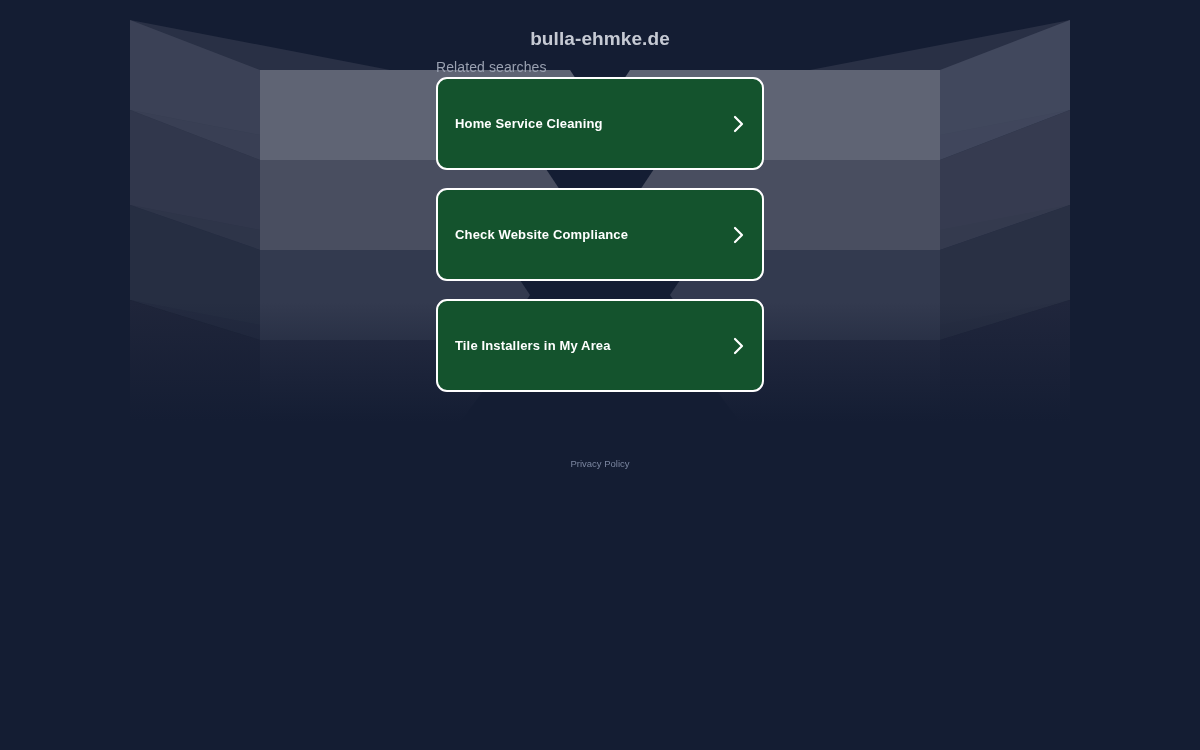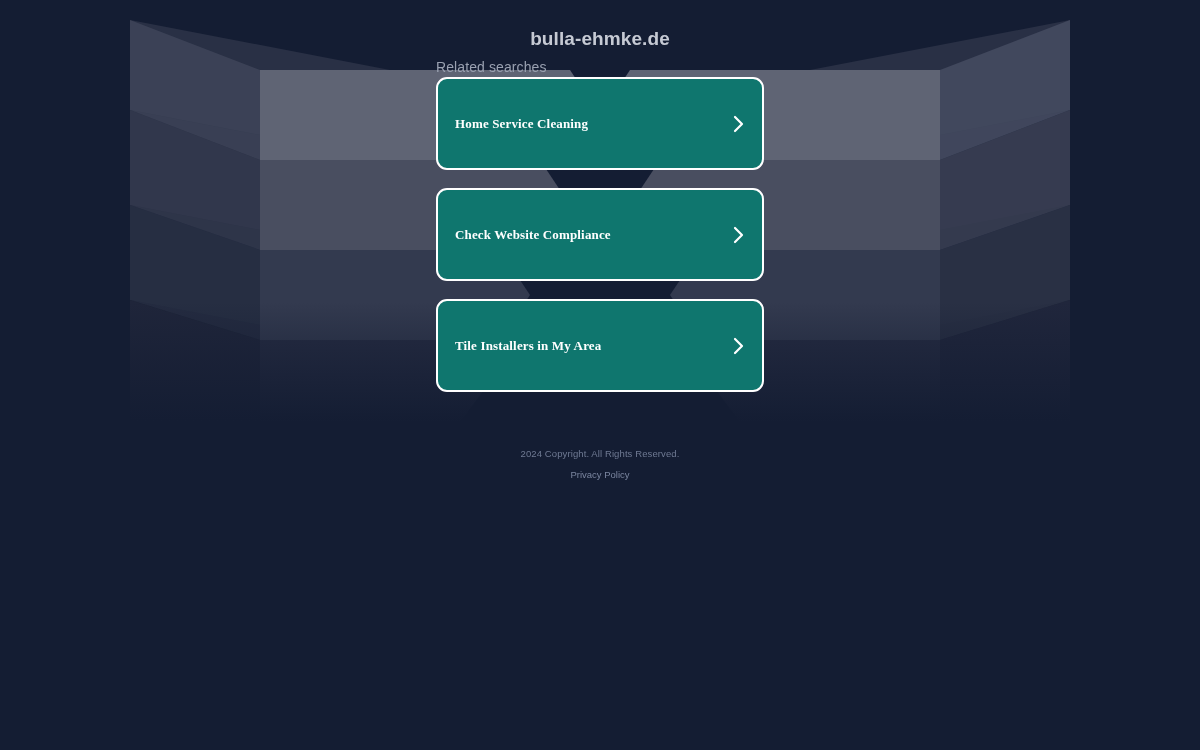--- a/index.html
+++ b/index.html
@@ -79,27 +79,26 @@
     top: 77px;
     width: 328px;
   }
 
   .card {
     position: relative;
     height: 93px;
     margin-bottom: 18px;
     border: 2px solid #ffffff;
     border-radius: 11px;
-    background: #0f766e;
+    background: #14532d;
     box-sizing: border-box;
     display: flex;
     align-items: center;
     padding: 0 17px;
     cursor: pointer;
-    font-family: Liberation Serif, serif;
   }
   .card:last-child { margin-bottom: 0; }
 
   .card-title {
     font-size: 13px;
     font-weight: bold;
     color: #ffffff;
     letter-spacing: 0.15px;
     flex: 1;
   }
@@ -211,18 +210,17 @@
         <span class="chev">
           <svg width="12" height="18" viewBox="0 0 12 18" xmlns="http://www.w3.org/2000/svg">
             <polyline points="2,2 9,9 2,16" fill="none" stroke="#ffffff" stroke-width="2.2" stroke-linecap="round" stroke-linejoin="round"></polyline>
           </svg>
         </span>
       </div>
 
     </div>
 
     <div class="footer">
-      <div class="copyright">2024 Copyright. All Rights Reserved.</div>
       <a class="privacy">Privacy Policy</a>
     </div>
 
   </div>
 </div>
 
 </body></html>

